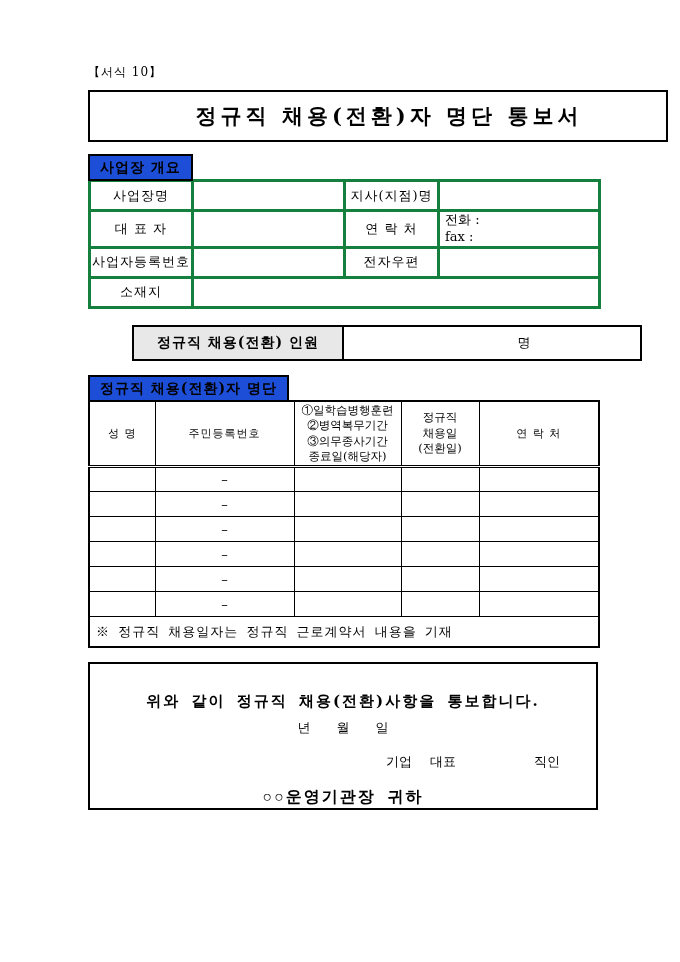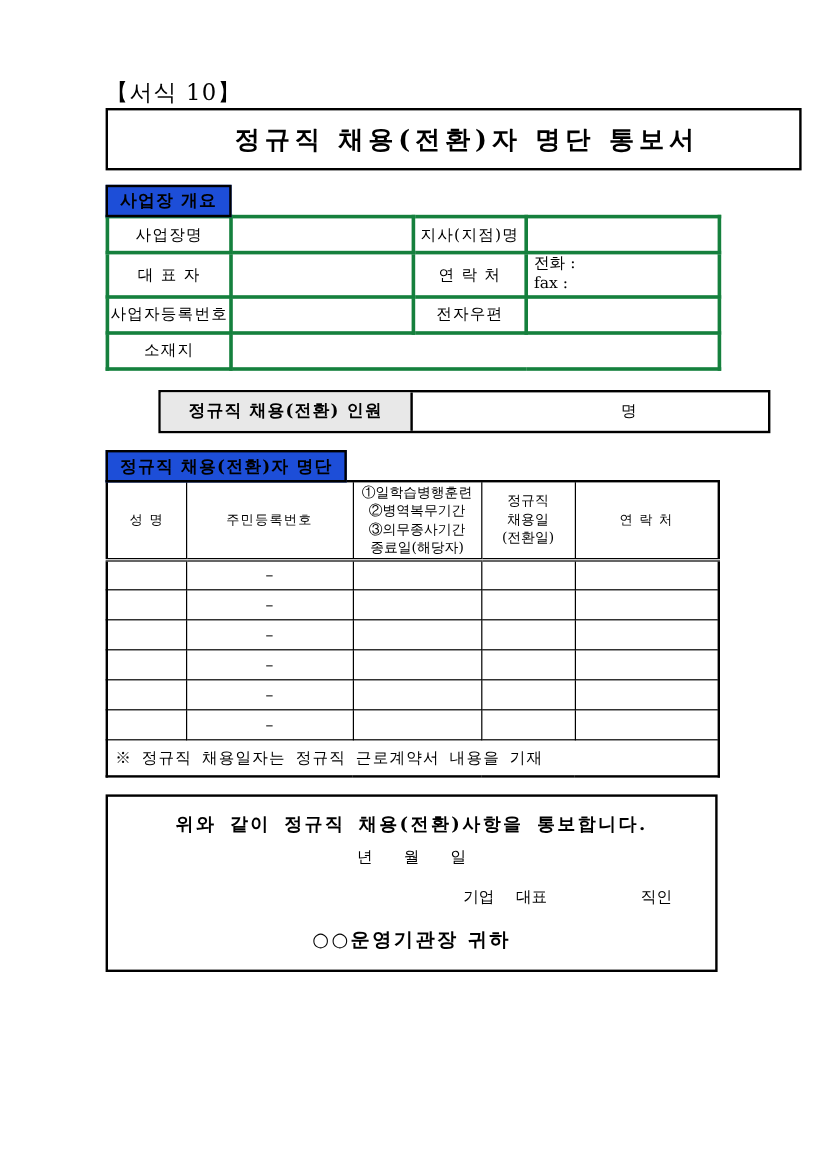--- a/index.html
+++ b/index.html
@@ -4,21 +4,21 @@
 <style>
   * { box-sizing: border-box; margin: 0; padding: 0; }
   html, body { background: #fff; }
   body {
     width: 680px; height: 962px;
     font-family: "DejaVu Serif", "Liberation Serif", serif;
     color: #000;
   }
   .page { width: 680px; height: 962px; padding: 64px 82px 0 88px; position: relative; }
 
-  .form-tag { font-size: 19px; letter-spacing: 1px; height: 18px; }
+  .form-tag { font-size: 12px; letter-spacing: 1px; height: 18px; }
 
   .title-box {
     width: 580px; height: 52px; border: 2px solid #000;
     margin-top: 8px; display: flex; align-items: center; justify-content: center;
     font-size: 21px; font-weight: bold; letter-spacing: 4px; padding-left: 22px;
   }
 
   .tab {
     position: relative; z-index: 2; display: inline-block;
     border: 2px solid #000; background: #1d4ed8;
@@ -57,32 +57,32 @@
   .roster-table tr.head td { height: 66px; border-bottom: 3px double #000; letter-spacing: 1px; }
   .roster-table tr.head td.multi { font-size: 11.5px; line-height: 1.35; letter-spacing: 0; }
   .roster-table tr.body td { height: 25px; font-size: 13px; }
   .roster-table td.note-cell {
     text-align: left; font-size: 13px; height: 30px;
     padding: 4px 6px; letter-spacing: 1px; word-spacing: 3px;
   }
 
   .notify-box {
     width: 510px; height: 148px; border: 2px solid #000; margin-top: 14px;
-    padding-top: 14px;
+    padding-top: 28px;
   }
   .statement {
     text-align: center; font-weight: bold; font-size: 15px;
     letter-spacing: 2px; word-spacing: 4px;
   }
   .date-line { display: flex; justify-content: center; gap: 26px; font-size: 13px; margin-top: 8px; }
   .sign-line { display: flex; justify-content: flex-end; align-items: flex-end; font-size: 13px; margin-top: 16px; }
   .sign-line .w1 { margin-right: 18px; }
   .sign-line .w2 { margin-right: 78px; }
   .sign-line .seal { margin-right: 36px; }
-  .recipient { text-align: center; font-weight: bold; font-size: 16px; letter-spacing: 2px; margin-top: 16px; }
+  .recipient { text-align: center; font-weight: bold; font-size: 16px; letter-spacing: 2px; margin-top: 16px; font-family: Liberation Mono, monospace; }
 
   .docs-box {
     width: 510px; height: 40px; border: 2px solid #000; margin-top: 18px;
     display: flex; align-items: center; padding: 0 10px; font-size: 13px; gap: 6px;
     letter-spacing: 1px;
   }
   .docs-label { font-weight: bold; letter-spacing: 0; }
 </style>
 </head>
 <body>

